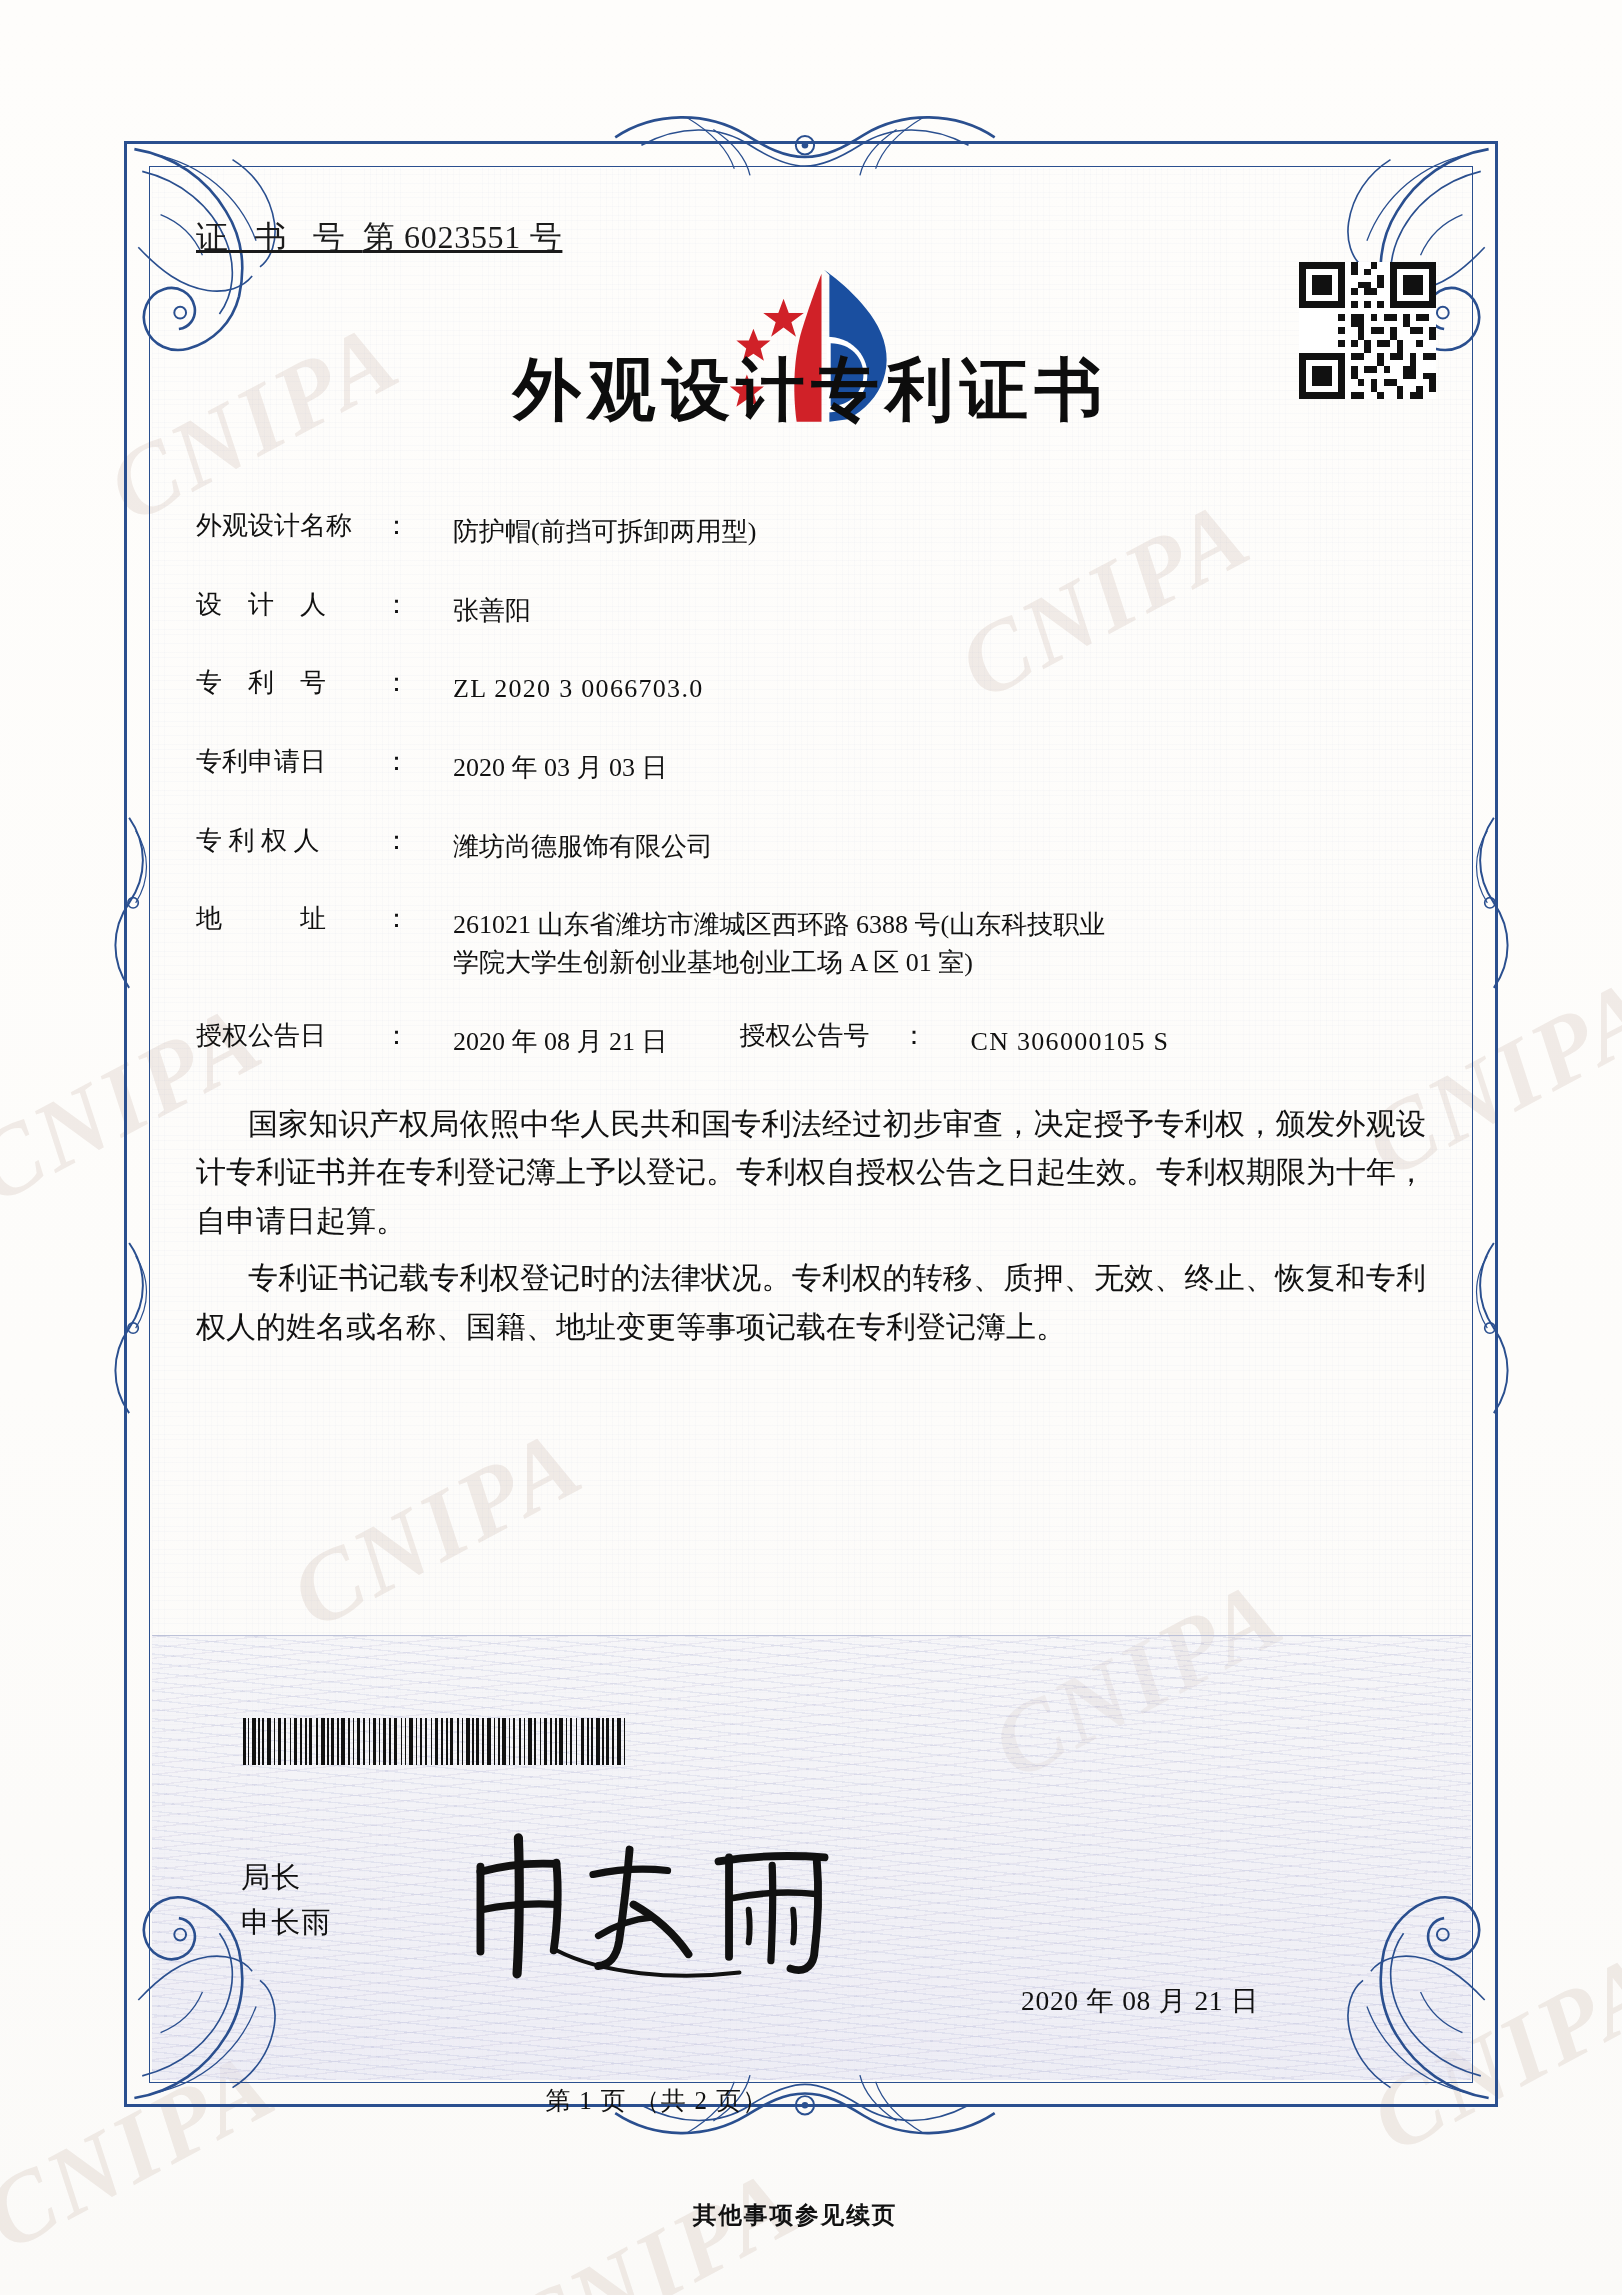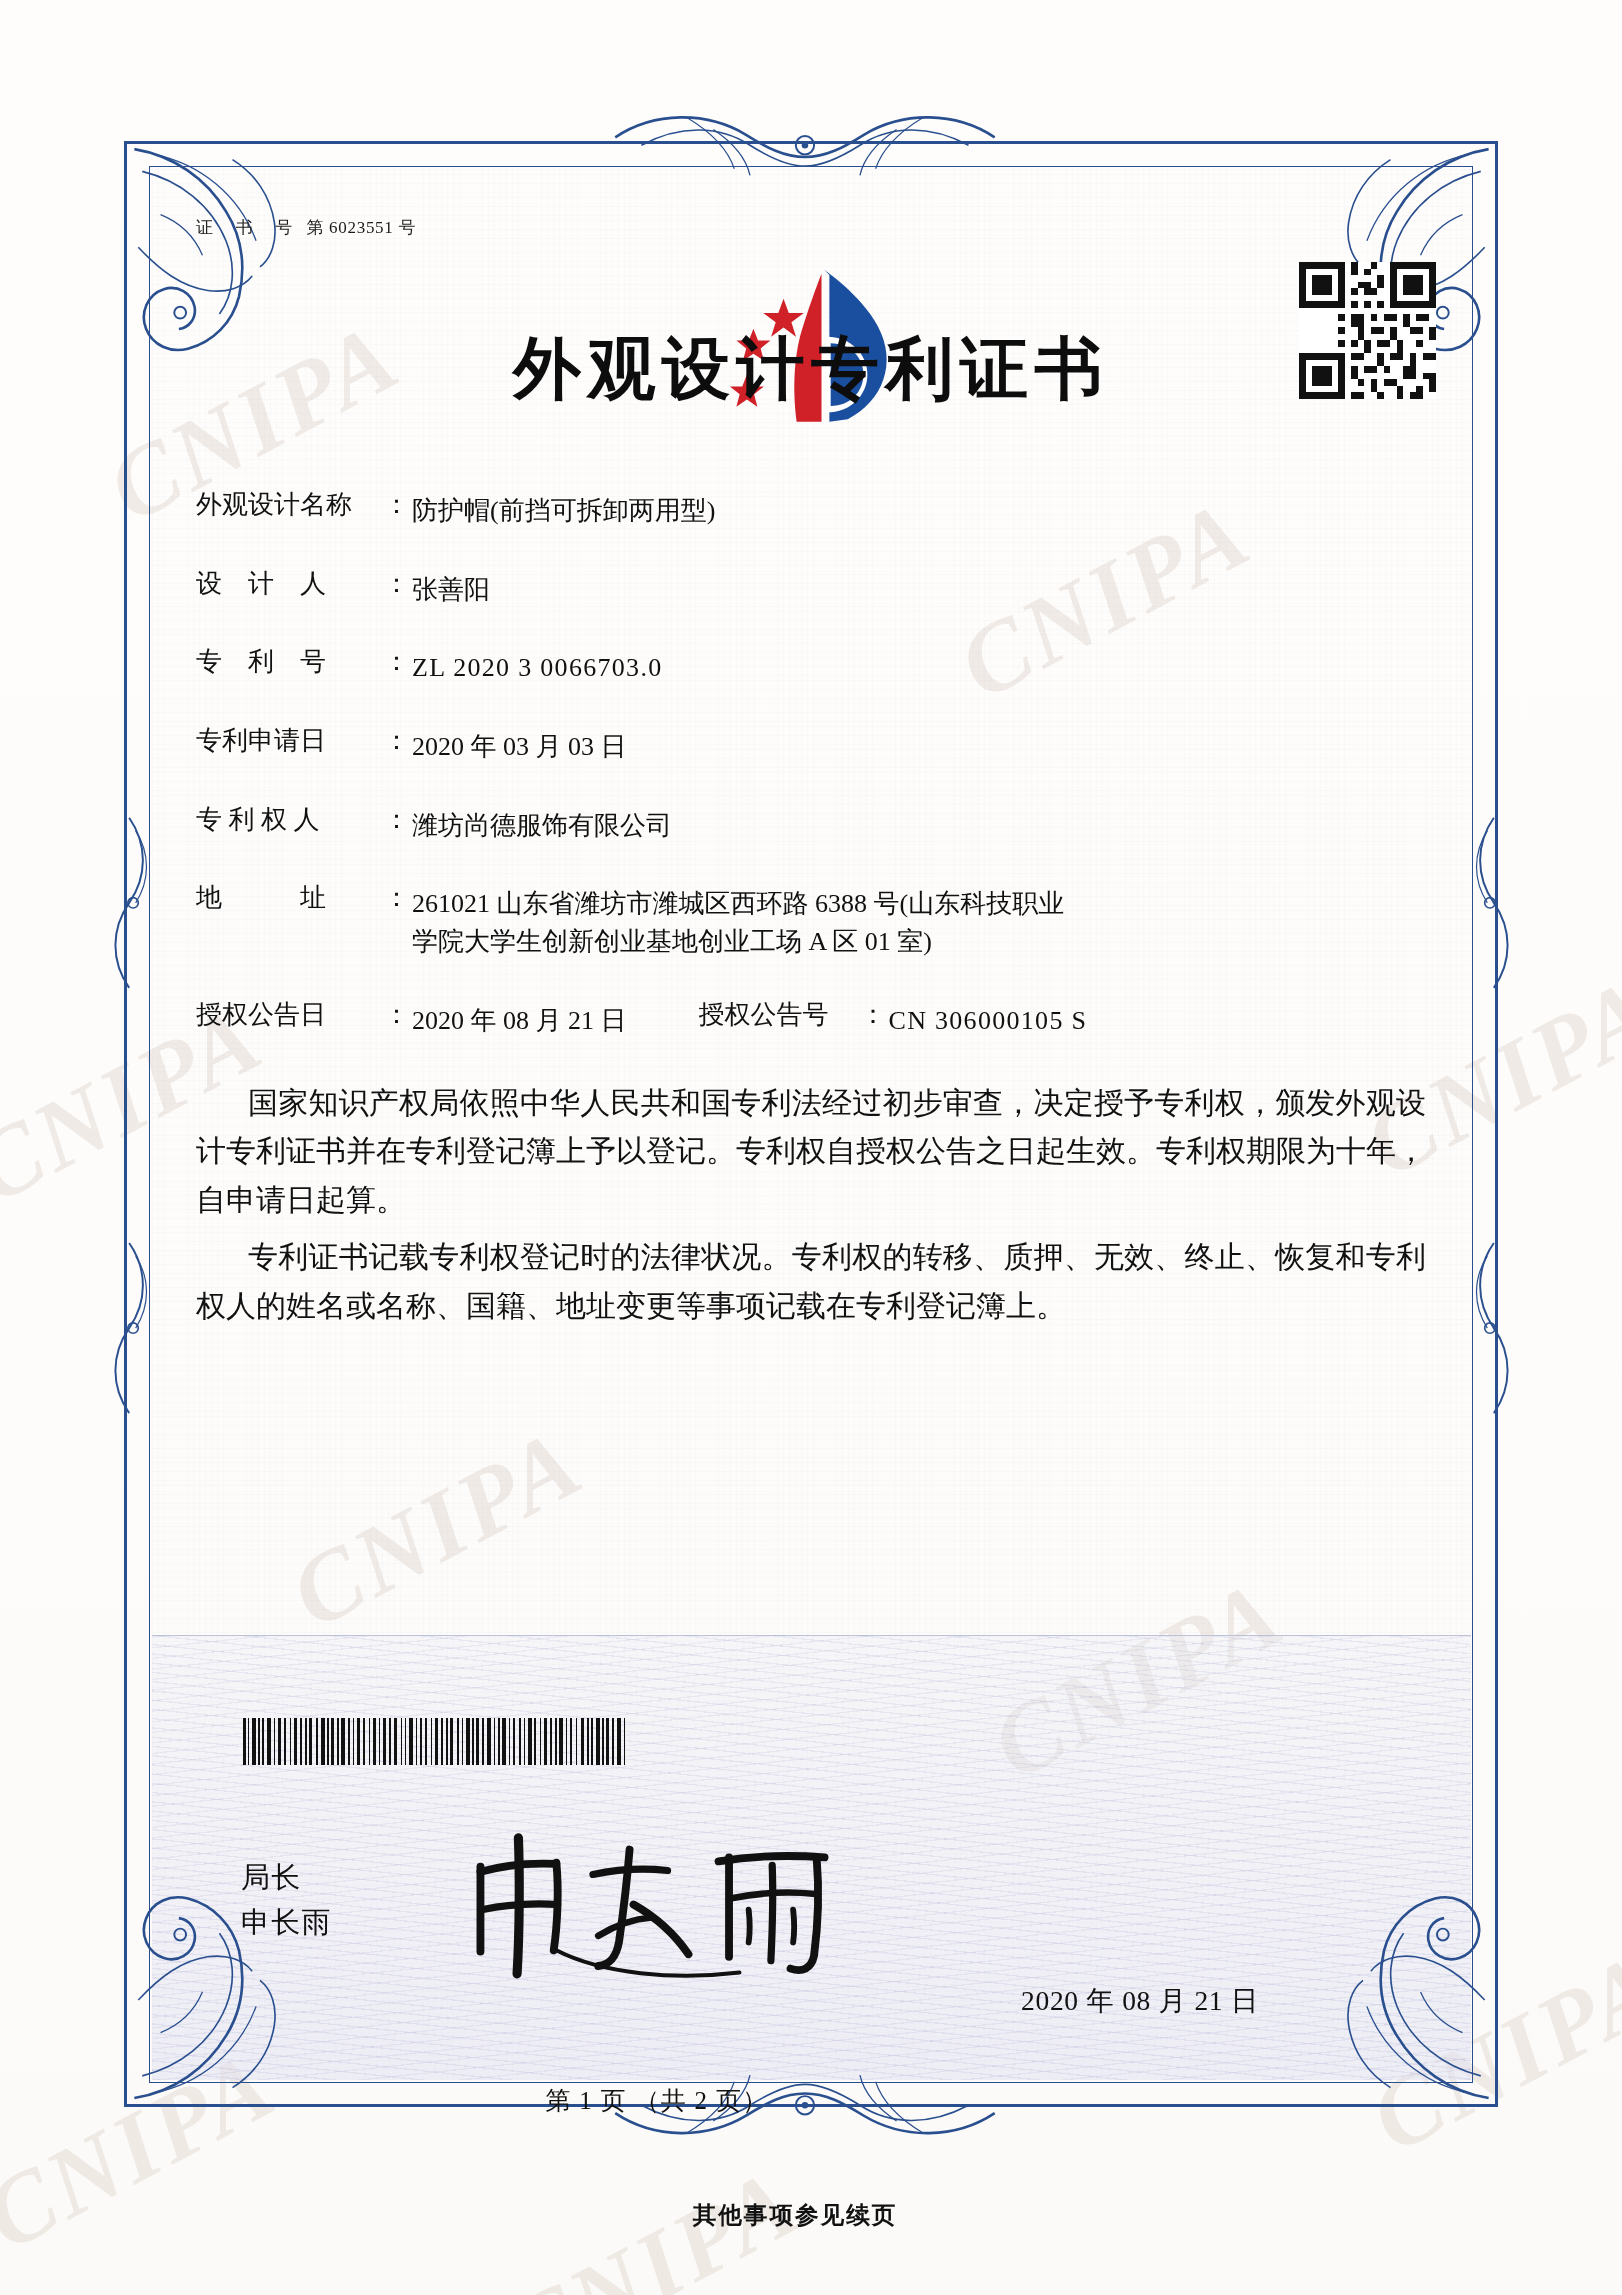--- a/index.html
+++ b/index.html
@@ -94,24 +94,25 @@
 
   
   .content {
     position: absolute;
     left: 196px;
     top: 216px;
     width: 1230px;
   }
 
   .cert-no {
-    font-size: 17px;
+    font-size: 32px;
     color: #1b1b1b;
     letter-spacing: 0.7px;
     font-family: "Liberation Serif", serif;
+    text-decoration: underline;
   }
   .cert-no .sp { letter-spacing: 9.2px; }
 
   
   .emblem-wrap {
     position: absolute;
     left: 667px;
     top: 258px;
     width: 275px;
     height: 190px;
@@ -155,20 +156,21 @@
     white-space: nowrap;
   }
   .lbl span { display: inline-block; }
   .colon {
     flex: 0 0 auto;
     padding-right: 2.6px;
   }
   .val {
     font-size: 26px;
     line-height: 1.45;
+    margin-left: 41px;
   }
   .val.mono {
     font-family: "Liberation Serif", serif;
     letter-spacing: 1.3px;
   }
   .row.addr .val { max-width: 851px; }
 
   .row.dual { margin-bottom: 39px; }
   .dual-left { display: flex; }
   .dual-right {

